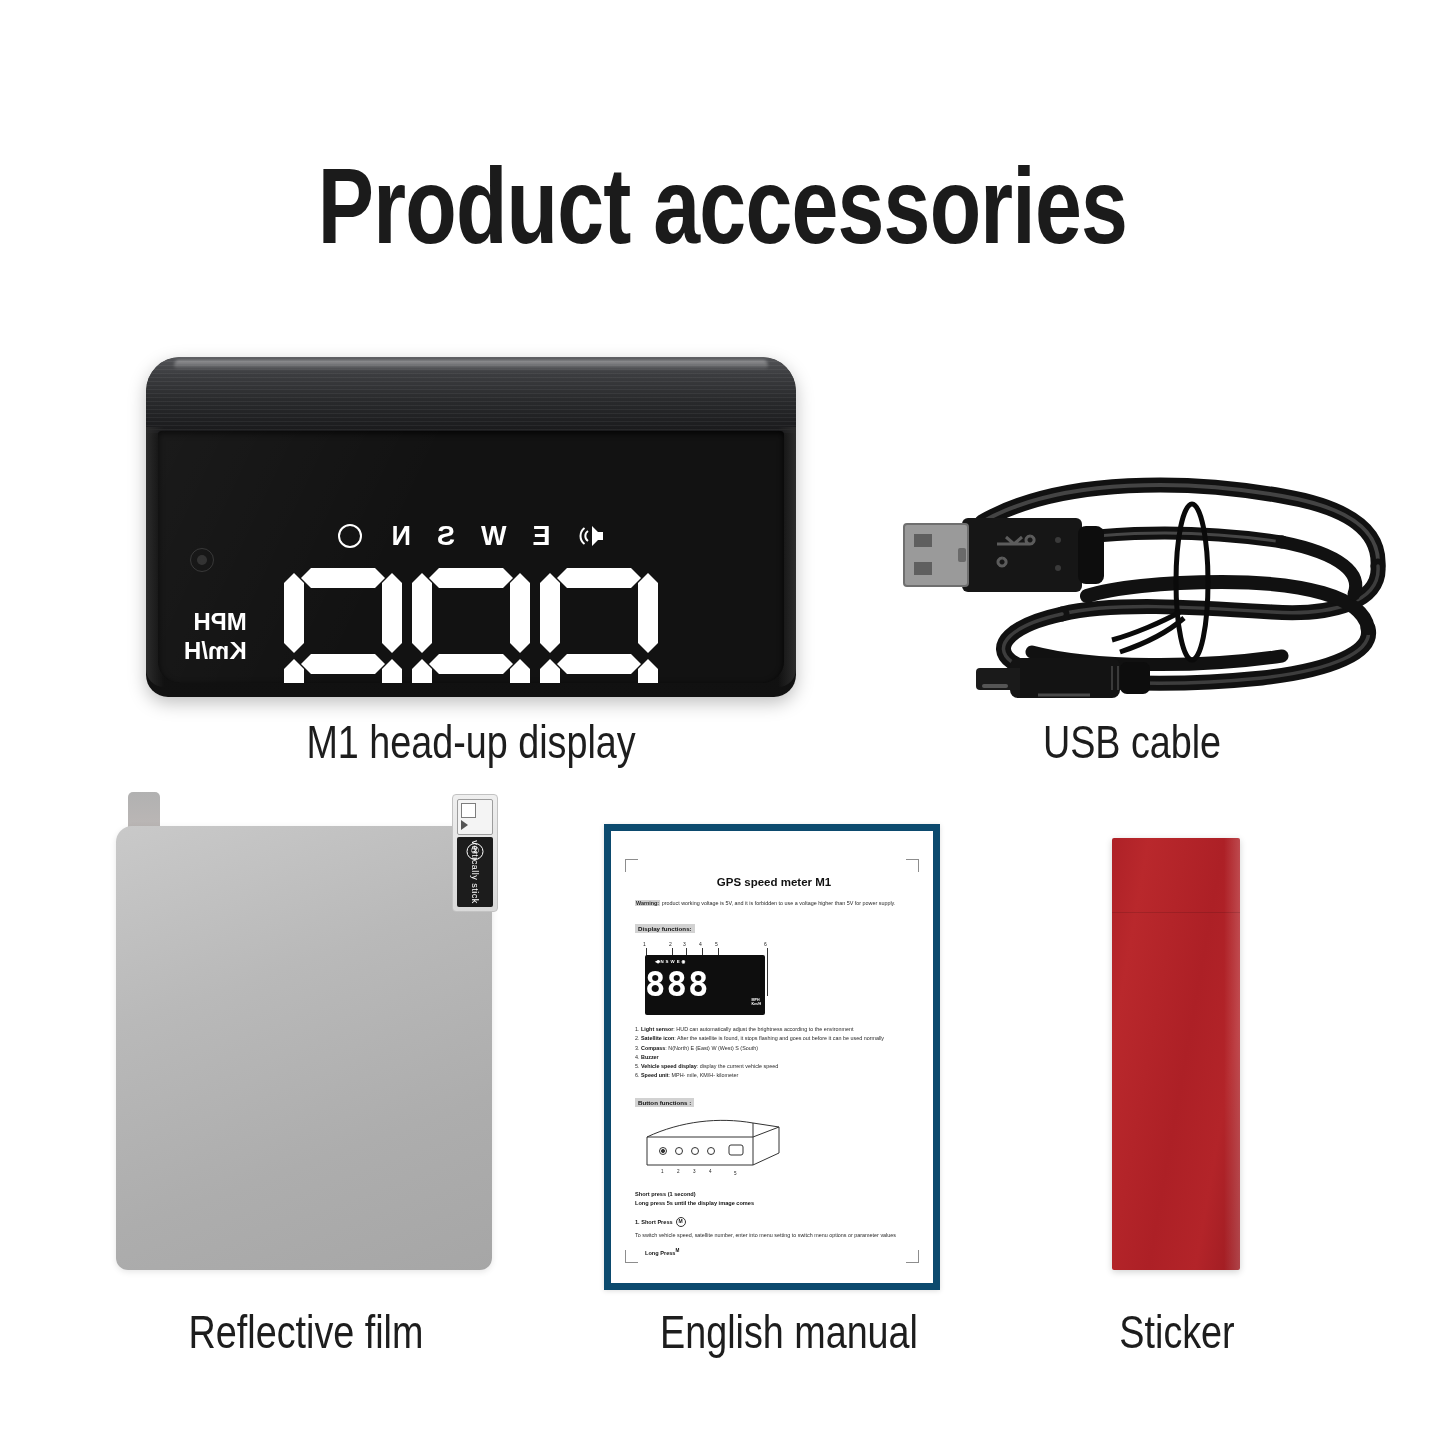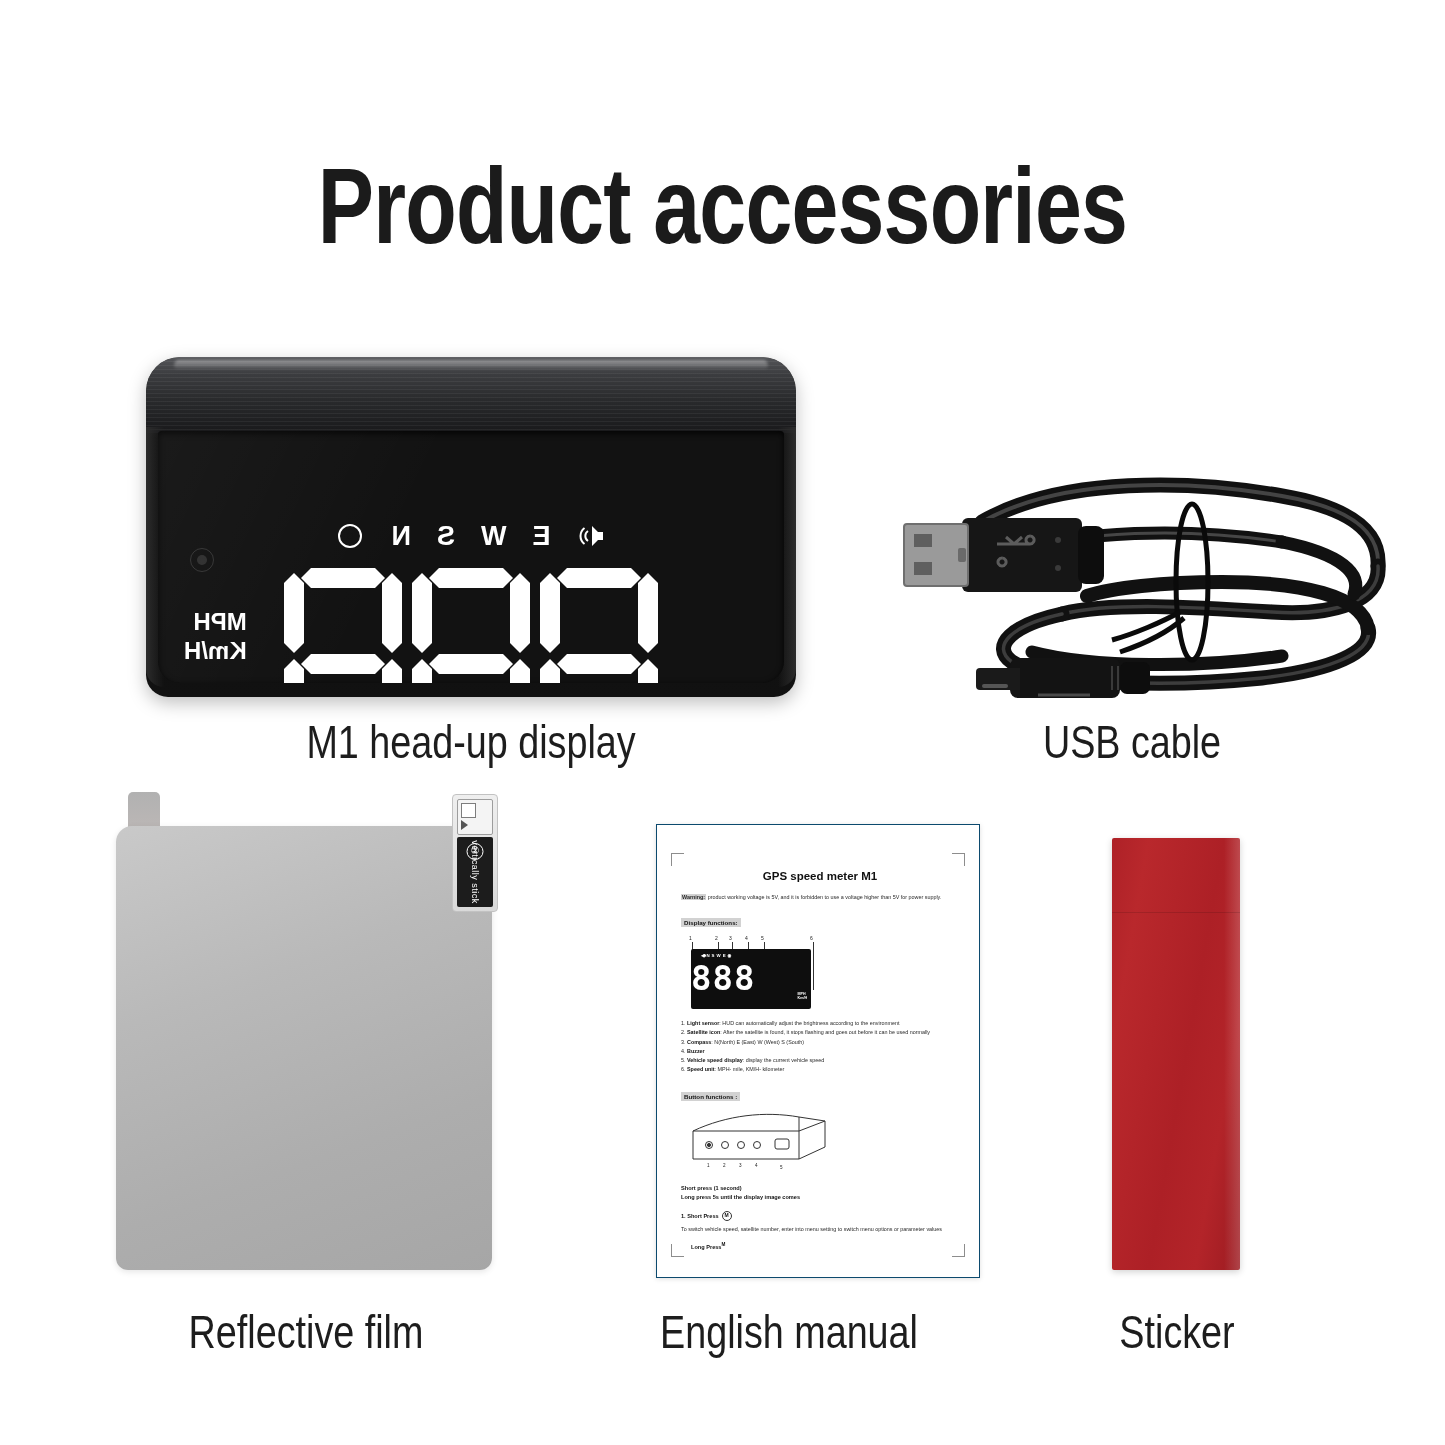--- a/index.html
+++ b/index.html
@@ -209,23 +209,23 @@
   .film-label-num{
     position:absolute;left:50%;top:6px;transform:translateX(-50%);
     width:15px;height:15px;border-radius:50%;
     border:1.2px solid #fff;color:#fff;
     font-size:10px;line-height:13px;text-align:center;
   }
 
   
   .manual{
     position:absolute;
-    left:656px;top:824px;width:322px;height:452px;
+    left:604px;top:824px;width:322px;height:452px;
     background:#fff;
-    border:1px solid #0c4a6e;
+    border:7px solid #0c4a6e;
     box-shadow:0 1px 5px rgba(0,0,0,.13);
     overflow:hidden;
   }
   .crop-mark{position:absolute;width:12px;height:12px;border-color:#8d8d8d;border-style:solid;border-width:0;}
   .cm-tl{left:14px;top:28px;border-left-width:1px;border-top-width:1px;}
   .cm-tr{right:14px;top:28px;border-right-width:1px;border-top-width:1px;}
   .cm-bl{left:14px;bottom:20px;border-left-width:1px;border-bottom-width:1px;}
   .cm-br{right:14px;bottom:20px;border-right-width:1px;border-bottom-width:1px;}
 
   .m-inner{position:absolute;left:24px;right:20px;top:40px;bottom:26px;}

